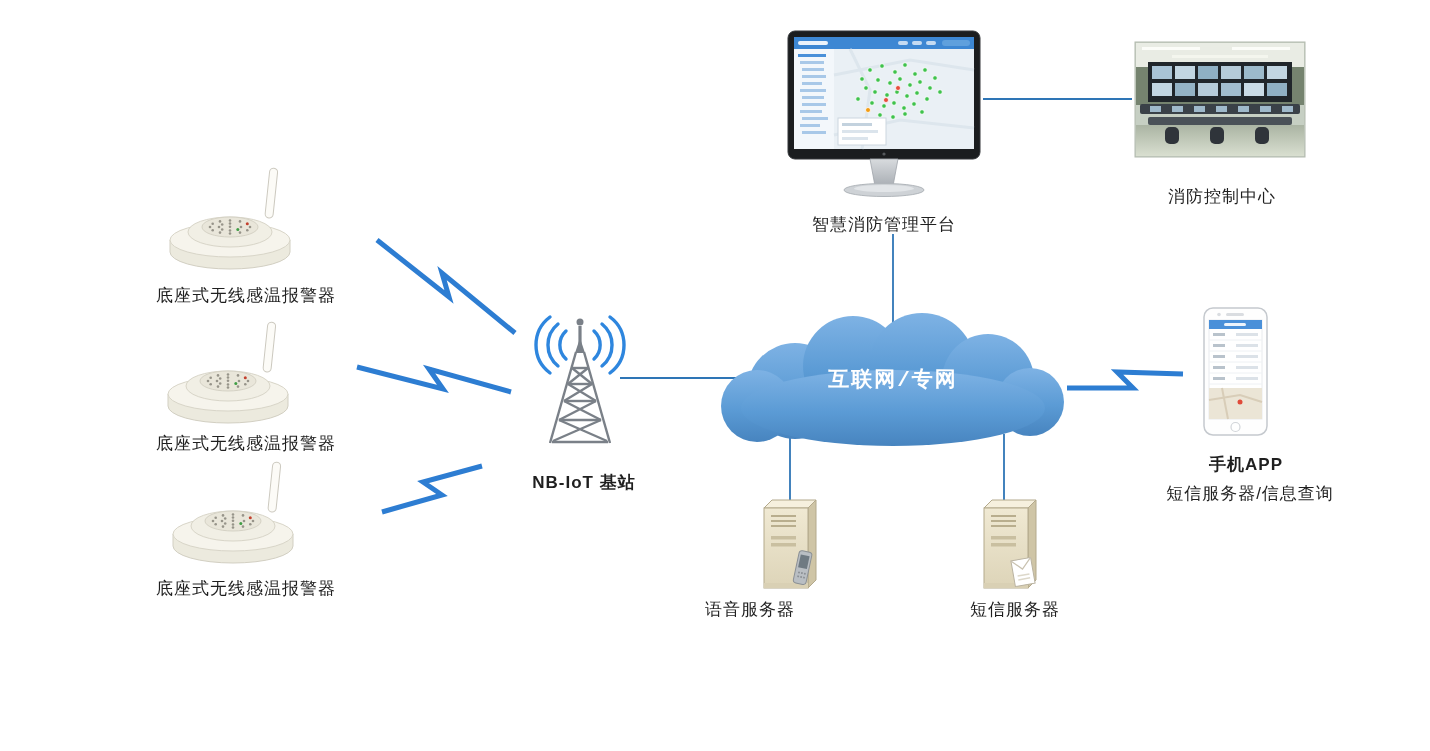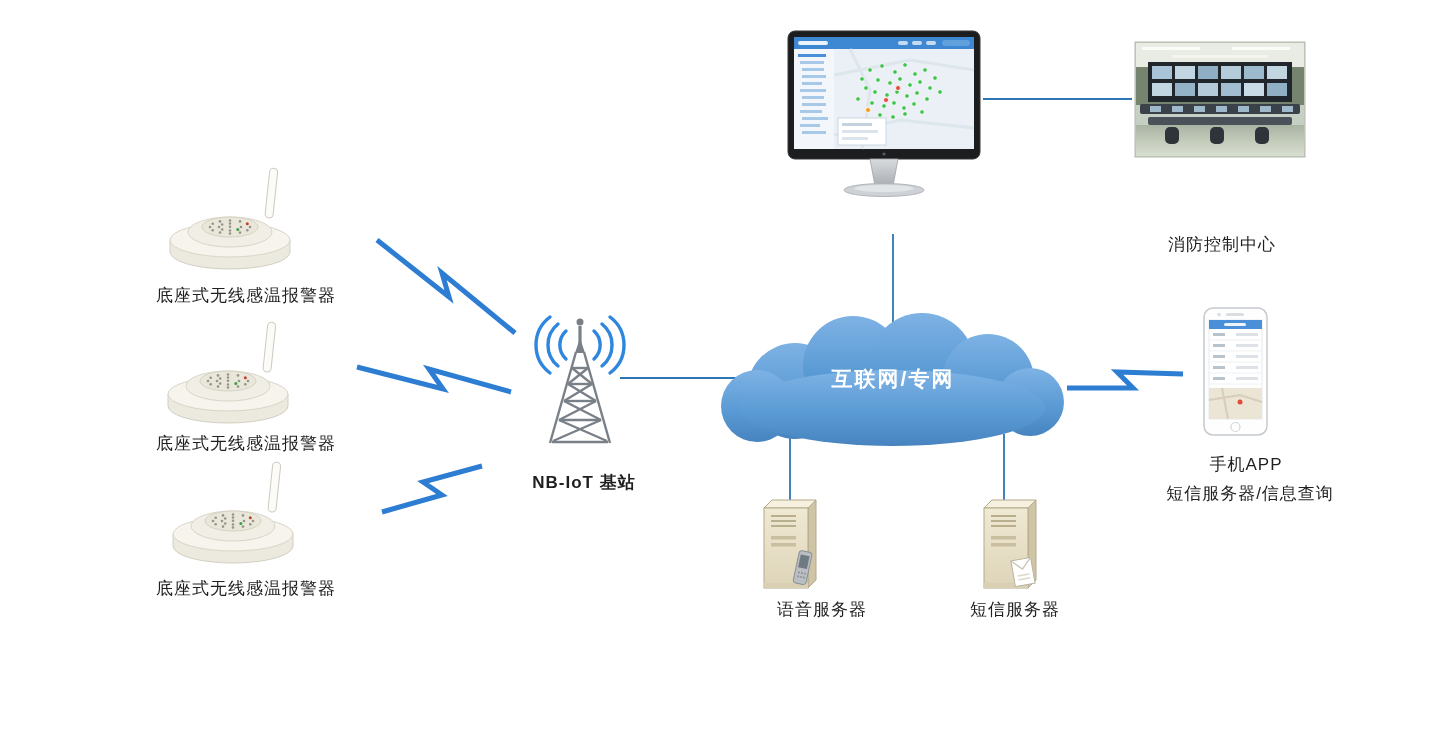--- a/index.html
+++ b/index.html
@@ -20,30 +20,31 @@
     white-space:nowrap;
   }
   .cloud-label{
     position:absolute;
     left:793px;top:365px;width:200px;
     text-align:center;
     font-size:21px;
     font-weight:bold;
     color:#ffffff;
     letter-spacing:2px;
+    font-family:Liberation Mono, monospace;
   }
   .lbl-sensor1{left:136px;top:284px;width:220px;}
   .lbl-sensor2{left:136px;top:432px;width:220px;}
   .lbl-sensor3{left:136px;top:577px;width:220px;}
   .lbl-nbiot{left:504px;top:471px;width:160px;font-weight:bold;}
   .lbl-platform{left:784px;top:213px;width:200px;}
-  .lbl-control{left:1142px;top:185px;width:160px;margin-top:48px;}
-  .lbl-app1{left:1156px;top:453px;width:180px;}
+  .lbl-control{left:1142px;top:185px;width:160px;}
+  .lbl-app1{left:1156px;top:453px;width:180px;font-weight:bold;}
   .lbl-app2{left:1160px;top:482px;width:180px;}
-  .lbl-voice{left:732px;top:598px;width:180px;}
+  .lbl-voice{left:660px;top:598px;width:180px;}
   .lbl-sms{left:925px;top:598px;width:180px;}
 </style>
 </head>
 <body>
 
 <div id="canvas">
 
   <svg id="diagram-svg" width="1430" height="751" viewBox="0 0 1430 751">
     <defs>
       <linearGradient id="cloudGrad" x1="0" y1="0" x2="0" y2="1">
@@ -349,19 +350,20 @@
         <line x1="-6" y1="7" x2="6" y2="7" stroke="#ddd8ca" stroke-width="1.5"></line>
       </g>
     </g>
   </svg>
 
   <div class="label lbl-sensor1">底座式无线感温报警器</div>
   <div class="label lbl-sensor2">底座式无线感温报警器</div>
   <div class="label lbl-sensor3">底座式无线感温报警器</div>
   <div class="label lbl-nbiot">NB-IoT 基站</div>
   <div class="cloud-label">互联网/专网</div>
+  <div class="label lbl-platform">智慧消防管理平台</div>
   <div class="label lbl-control">消防控制中心</div>
   <div class="label lbl-app1">手机APP</div>
   <div class="label lbl-app2">短信服务器/信息查询</div>
   <div class="label lbl-voice">语音服务器</div>
   <div class="label lbl-sms">短信服务器</div>
 
 </div>
 
 </body></html>

